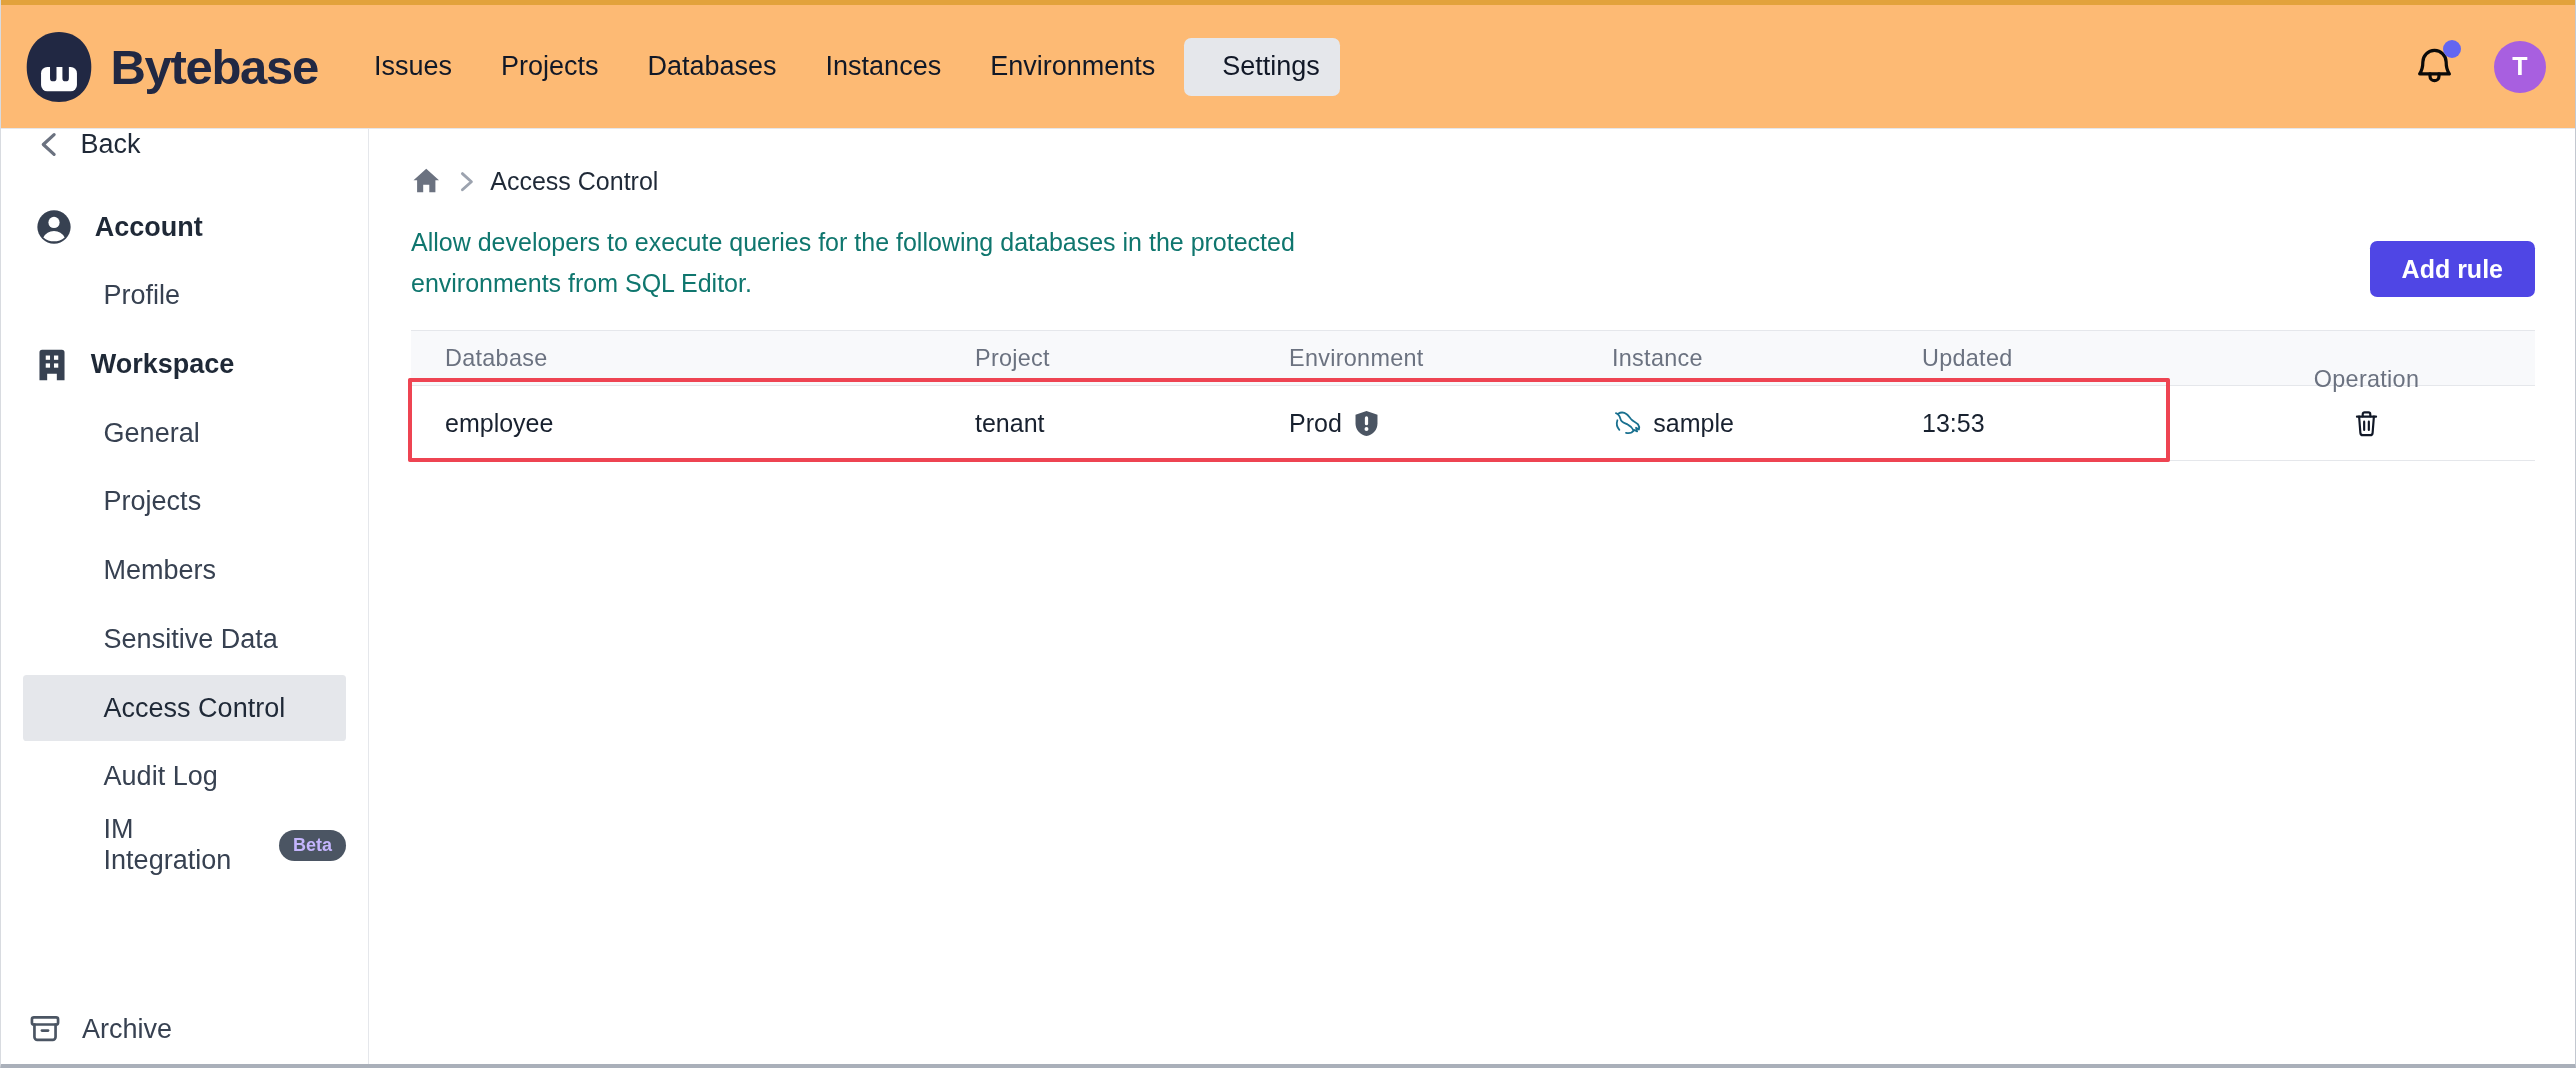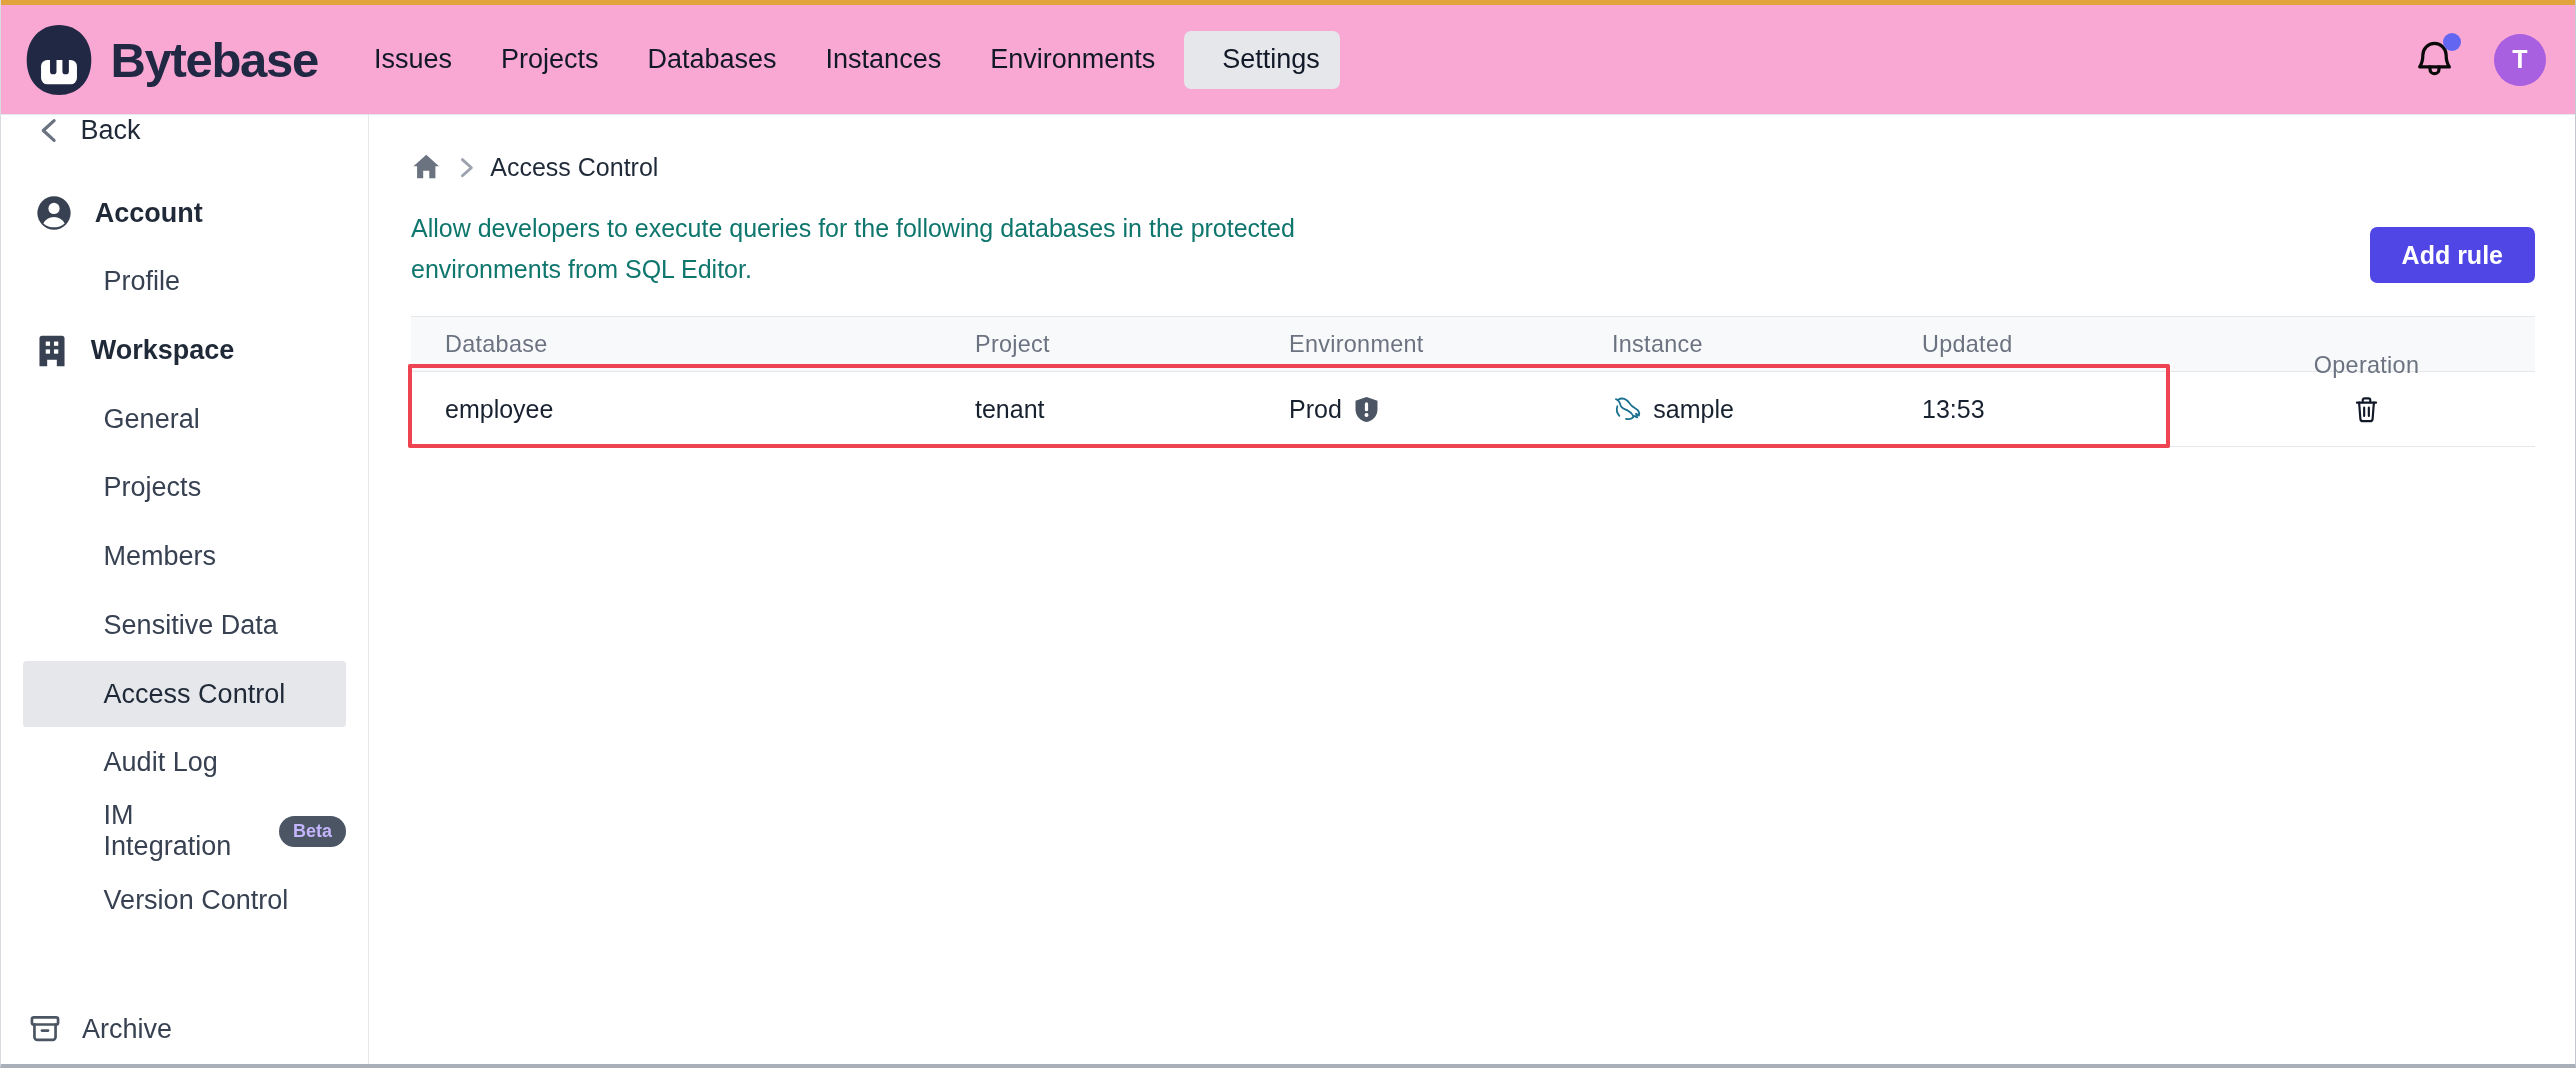--- a/index.html
+++ b/index.html
@@ -4,21 +4,21 @@
 <style>
   * { margin:0; padding:0; box-sizing:border-box; }
   html,body { width:2576px; height:1069px; }
   body { font-family:"Liberation Sans", sans-serif; background:#ffffff; overflow:hidden; }
 
   .frame { width:100%; height:100%; border-left:1.8px solid #d8dbe0; border-right:1.8px solid #c3c8d0;
            border-bottom:5.4px solid #aab0ba; display:flex; flex-direction:column; }
   .top-accent { height:5.4px; background:#e2a23c; flex:none; }
 
   
-  .header { height:110px; background:#f9a8d4; border-bottom:0.9px solid #e5e7eb; display:flex;
+  .header { height:124px; background:#fdba74; border-bottom:0.9px solid #e5e7eb; display:flex;
             align-items:center; padding:0 29px 0 23.4px; flex:none; }
   .brand { display:flex; align-items:center; gap:16px; cursor:pointer; }
   .brand-name { font-size:49px; font-weight:800; color:#212843; letter-spacing:-1.3px; }
   .nav { display:flex; align-items:center; margin-left:36px; gap:9px; }
   .nav-item { font-size:27px; color:#111827; padding:13.5px 20px; border-radius:7.2px; cursor:pointer; white-space:nowrap; }
   .nav-item.active { background:#e5e7eb;padding-left:38px; }
   .header-right { margin-left:auto; display:flex; align-items:center; gap:38px; }
   .bell-wrap { position:relative; width:43px; height:47px; cursor:pointer; }
   .bell-dot { position:absolute; top:-3.6px; right:-5.4px; width:18px; height:18px; border-radius:50%; background:#6366f1; }
   .avatar { width:52px; height:52px; border-radius:50%; background:#a85fe0; color:#fff; display:flex;
@@ -161,23 +161,20 @@
       <div class="side-item sub-item active">
         <span>Access Control</span>
       </div>
       <div class="side-item sub-item">
         <span>Audit Log</span>
       </div>
       <div class="side-item sub-item">
         <span>IM Integration</span>
         <span class="beta-pill">Beta</span>
       </div>
-      <div class="side-item sub-item">
-        <span>Version Control</span>
-      </div>
 
       <div class="side-item archive-item">
         <span class="icon">
           <svg width="34" height="34" viewBox="0 0 19 19" fill="none" stroke="#4b5563" stroke-width="1.5" stroke-linecap="round" stroke-linejoin="round">
             <rect x="2.2" y="3" width="14.6" height="4" rx="1"></rect>
             <path d="M3.6 7 v7 a1.6 1.6 0 0 0 1.6 1.6 h8.6 a1.6 1.6 0 0 0 1.6 -1.6 V7"></path>
             <path d="M7.8 10.4 h3.4"></path>
           </svg>
         </span>
         <span>Archive</span>

